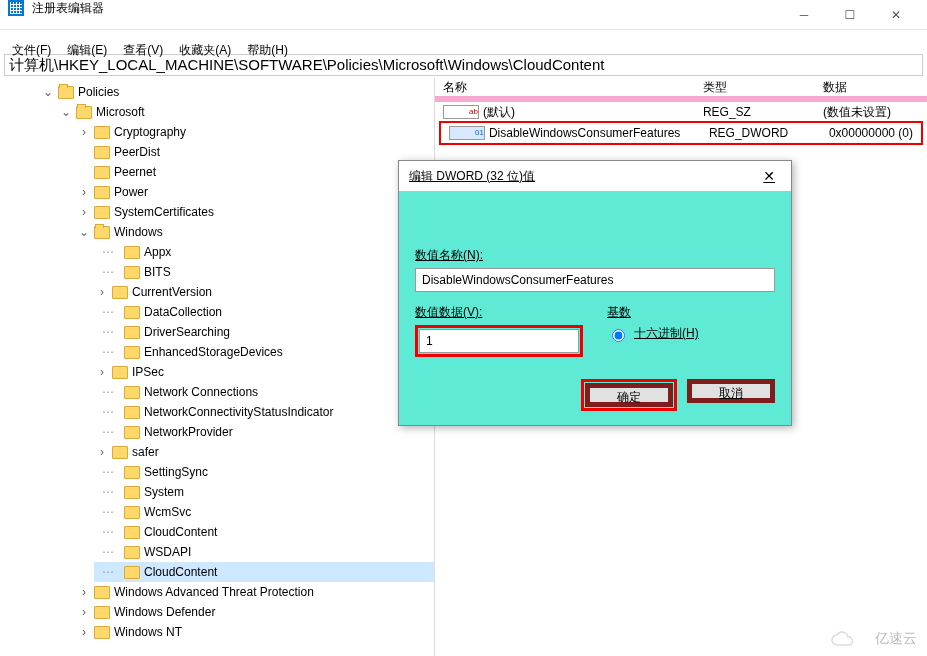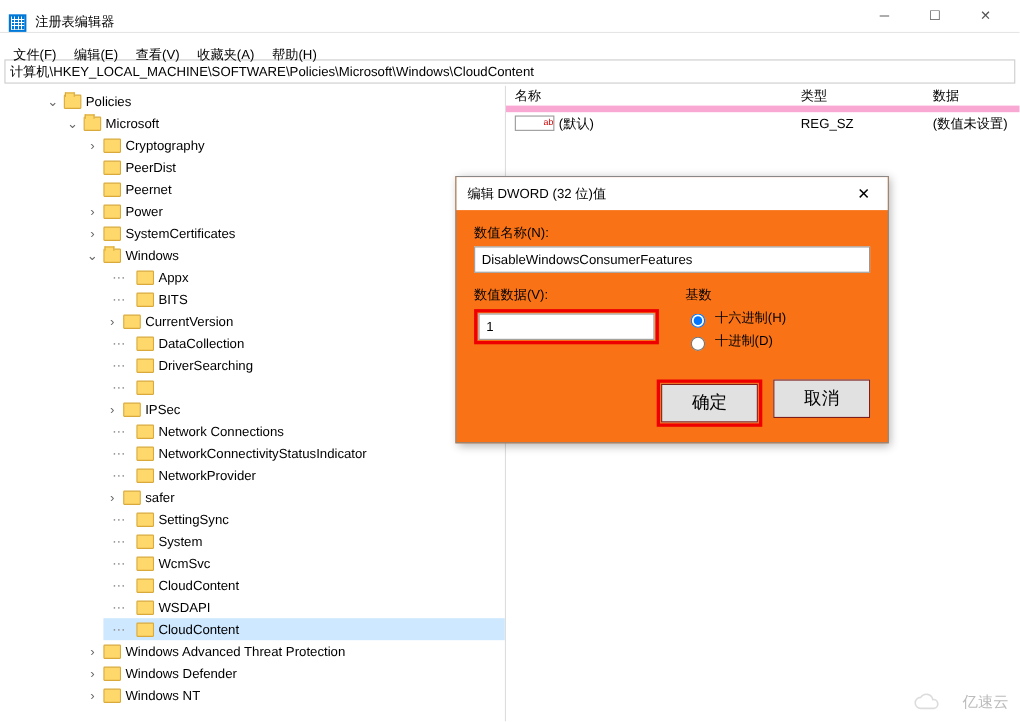--- a/index.html
+++ b/index.html
@@ -1,28 +1,28 @@
 <!DOCTYPE html>
 <html><head>
 <meta charset="utf-8">
 <style>
 * { box-sizing: border-box; font-family: "Microsoft YaHei", "Segoe UI", sans-serif; }
 body { margin: 0; padding: 0; width: 927px; height: 656px; background: #fff; font-size: 12px; overflow: hidden; position: relative; }
 
-.titlebar { height: 30px; display: flex; align-items: flex-end; padding: 0 8px; border-bottom: 1px solid #e5e5e5; }
+.titlebar { height: 30px; display: flex; align-items: flex-start; padding: 0 8px; border-bottom: 1px solid #e5e5e5; }
 .app-icon { width: 16px; height: 16px; background: #0078d7; margin-right: 8px; display: inline-block; position: relative; }
 .app-icon::before { content: ""; position: absolute; inset: 2px; background: repeating-linear-gradient(90deg,#fff 0 1px,transparent 1px 3px), repeating-linear-gradient(0deg,#fff 0 1px,transparent 1px 3px); }
 .title { flex: 1; font-size: 12px; }
 .win-btns { display: flex; }
 .win-btn { width: 46px; height: 30px; display: flex; align-items: center; justify-content: center; color: #555; }
 
 .menubar { height: 22px; display: flex; align-items: center; padding: 0 4px; font-size: 12px; }
 .menu-item { padding: 2px 8px; margin-top: 19px; }
 
-.addressbar { height: 22px; border: 1px solid #ccc; margin: 2px 4px; display: flex; align-items: center; padding: 0 4px; font-size: 12px; }
+.addressbar { height: 22px; border: 1px solid #ccc; margin: 2px 4px; display: flex; align-items: center; padding: 0 4px; font-size: 15px; }
 
 .main { display: flex; height: calc(656px - 30px - 22px - 26px); }
 .tree-pane { width: 460px; border-right: 1px solid #ddd; overflow: hidden; padding-top: 4px; }
 .list-pane { flex: 1; position: relative; }
 
 .tree ul { list-style: none; margin: 0; padding: 0 0 0 18px; }
 .tree li { position: relative; white-space: nowrap; line-height: 20px; }
 .tree .row { display: flex; align-items: center; gap: 4px; padding: 0 2px; }
 .tree .row.sel { background: #cde8ff; }
 .toggle { width: 12px; text-align: center; color: #666; display: inline-block; cursor: pointer; }
@@ -33,35 +33,35 @@
 .list-header { display: flex; height: 24px; align-items: center; border-bottom: 6px solid #f9a8d4; }
 .list-header .col { padding: 0 8px; font-size: 12px; }
 .c1 { width: 260px; } .c2 { width: 120px; } .c3 { flex: 1; }
 .list-row { display: flex; align-items: center; height: 20px; padding: 0; font-size: 12px; }
 .list-row .col { padding: 0 8px; white-space: nowrap; }
 .value-icon { width: 36px; height: 14px; display: inline-block; vertical-align: middle; margin-right: 4px; border: 1px solid #999; font-size: 8px; line-height: 12px; text-align: right; }
 .value-icon.str { background: #fff; color: #c00; }
 .value-icon.dwd { background: #d8e8ff; color: #06c; }
 .highlight-row { border: 2px solid #e00; margin: -1px 4px; }
 
-.dialog { position: absolute; left: 414px; top: 160px; width: 394px; background: #f97316; border: 1px solid #888; box-shadow: 2px 2px 8px rgba(0,0,0,0.3); }
+.dialog { position: absolute; left: 398px; top: 160px; width: 394px; background: #5eead4; border: 1px solid #888; box-shadow: 2px 2px 8px rgba(0,0,0,0.3); text-decoration: underline; }
 .dlg-title { height: 30px; display: flex; align-items: center; padding: 0 10px; background: #fff; font-size: 12px; }
 .dlg-title .close { margin-left: auto; font-size: 14px; padding: 2px 6px; }
-.dlg-body { padding: 12px 16px; font-size: 12px; }
+.dlg-body { padding: 12px 16px; font-size: 12px; margin-top: 44px; }
 .dlg-label { margin-bottom: 4px; }
 .dlg-input { width: 100%; height: 24px; border: 1px solid #999; background: #fff; padding: 0 6px; font-size: 12px; }
 .dlg-columns { display: flex; gap: 24px; margin-top: 12px; }
 .dlg-col { flex: 1; }
 .radio-row { display: flex; align-items: center; gap: 6px; margin: 4px 0; }
 .dlg-value-wrap { border: 3px solid #e00; padding: 1px; margin-top: 2px; }
 .dlg-buttons { display: flex; justify-content: flex-end; gap: 10px; padding: 10px 16px 14px; }
-.dlg-btn { width: 88px; height: 35px; border: 1px solid #7f1d1d; background: #e1e1e1; font-size: 16px; }
+.dlg-btn { width: 88px; height: 24px; border: 5px solid #7f1d1d; background: #e1e1e1; font-size: 12px; }
 .ok-wrap { border: 3px solid #e00; padding: 1px; }
 
-.watermark { position: absolute; right: 10px; bottom: 8px; color: #bbb; font-size: 14px; display: flex; align-items: flex-start; gap: 20px; }
+.watermark { position: absolute; right: 10px; bottom: 8px; color: #bbb; font-size: 14px; display: flex; align-items: center; gap: 20px; }
 .watermark svg { opacity: 0.5; }
 </style>
 </head>
 <body>
 
 <div class="titlebar">
   <span class="app-icon"></span>
   <span class="title">注册表编辑器</span>
   <div class="win-btns">
     <div class="win-btn">─</div>
@@ -173,20 +173,21 @@
                       <div class="row">
                         <span class="dots">⋯</span>
                         <span class="folder"></span>
                         <span>DriverSearching</span>
                       </div>
                     </li>
                   <li>
                       <div class="row">
                         <span class="dots">⋯</span>
                         <span class="folder"></span>
+                        <span>EnhancedStorageDevices</span>
                       </div>
                     </li>
                   <li>
                       <div class="row">
                         <span class="toggle">›</span>
                         <span class="folder"></span>
                         <span>IPSec</span>
                       </div>
                     </li>
                   <li>
@@ -292,20 +293,27 @@
   <div class="list-pane">
     <div class="list-header">
       <div class="col c1">名称</div>
       <div class="col c2">类型</div>
       <div class="col c3">数据</div>
     </div>
     <div class="list-row">
       <div class="col c1"><span class="value-icon str">ab</span><span>(默认)</span></div>
       <div class="col c2">REG_SZ</div>
       <div class="col c3">(数值未设置)</div>
+    </div>
+    <div class="highlight-row">
+      <div class="list-row">
+        <div class="col c1"><span class="value-icon dwd">01</span><span>DisableWindowsConsumerFeatures</span></div>
+        <div class="col c2">REG_DWORD</div>
+        <div class="col c3">0x00000000 (0)</div>
+      </div>
     </div>
   </div>
 </div>
 
 <div class="dialog">
   <div class="dlg-title">
     <span>编辑 DWORD (32 位)值</span>
     <span class="close">✕</span>
   </div>
   <div class="dlg-body">
@@ -317,24 +325,20 @@
         <div class="dlg-value-wrap">
           <input class="dlg-input" value="1" style="">
         </div>
       </div>
       <div class="dlg-col">
         <div class="dlg-label">基数</div>
         <label class="radio-row">
             <input type="radio" name="base" checked="" style="">
             <span>十六进制(H)</span>
           </label>
-        <label class="radio-row">
-            <input type="radio" name="base" style="">
-            <span>十进制(D)</span>
-          </label>
       </div>
     </div>
   </div>
   <div class="dlg-buttons">
     <div class="ok-wrap"><button class="dlg-btn">确定</button></div>
     <button class="dlg-btn">取消</button>
   </div>
 </div>
 
 <div class="watermark">

